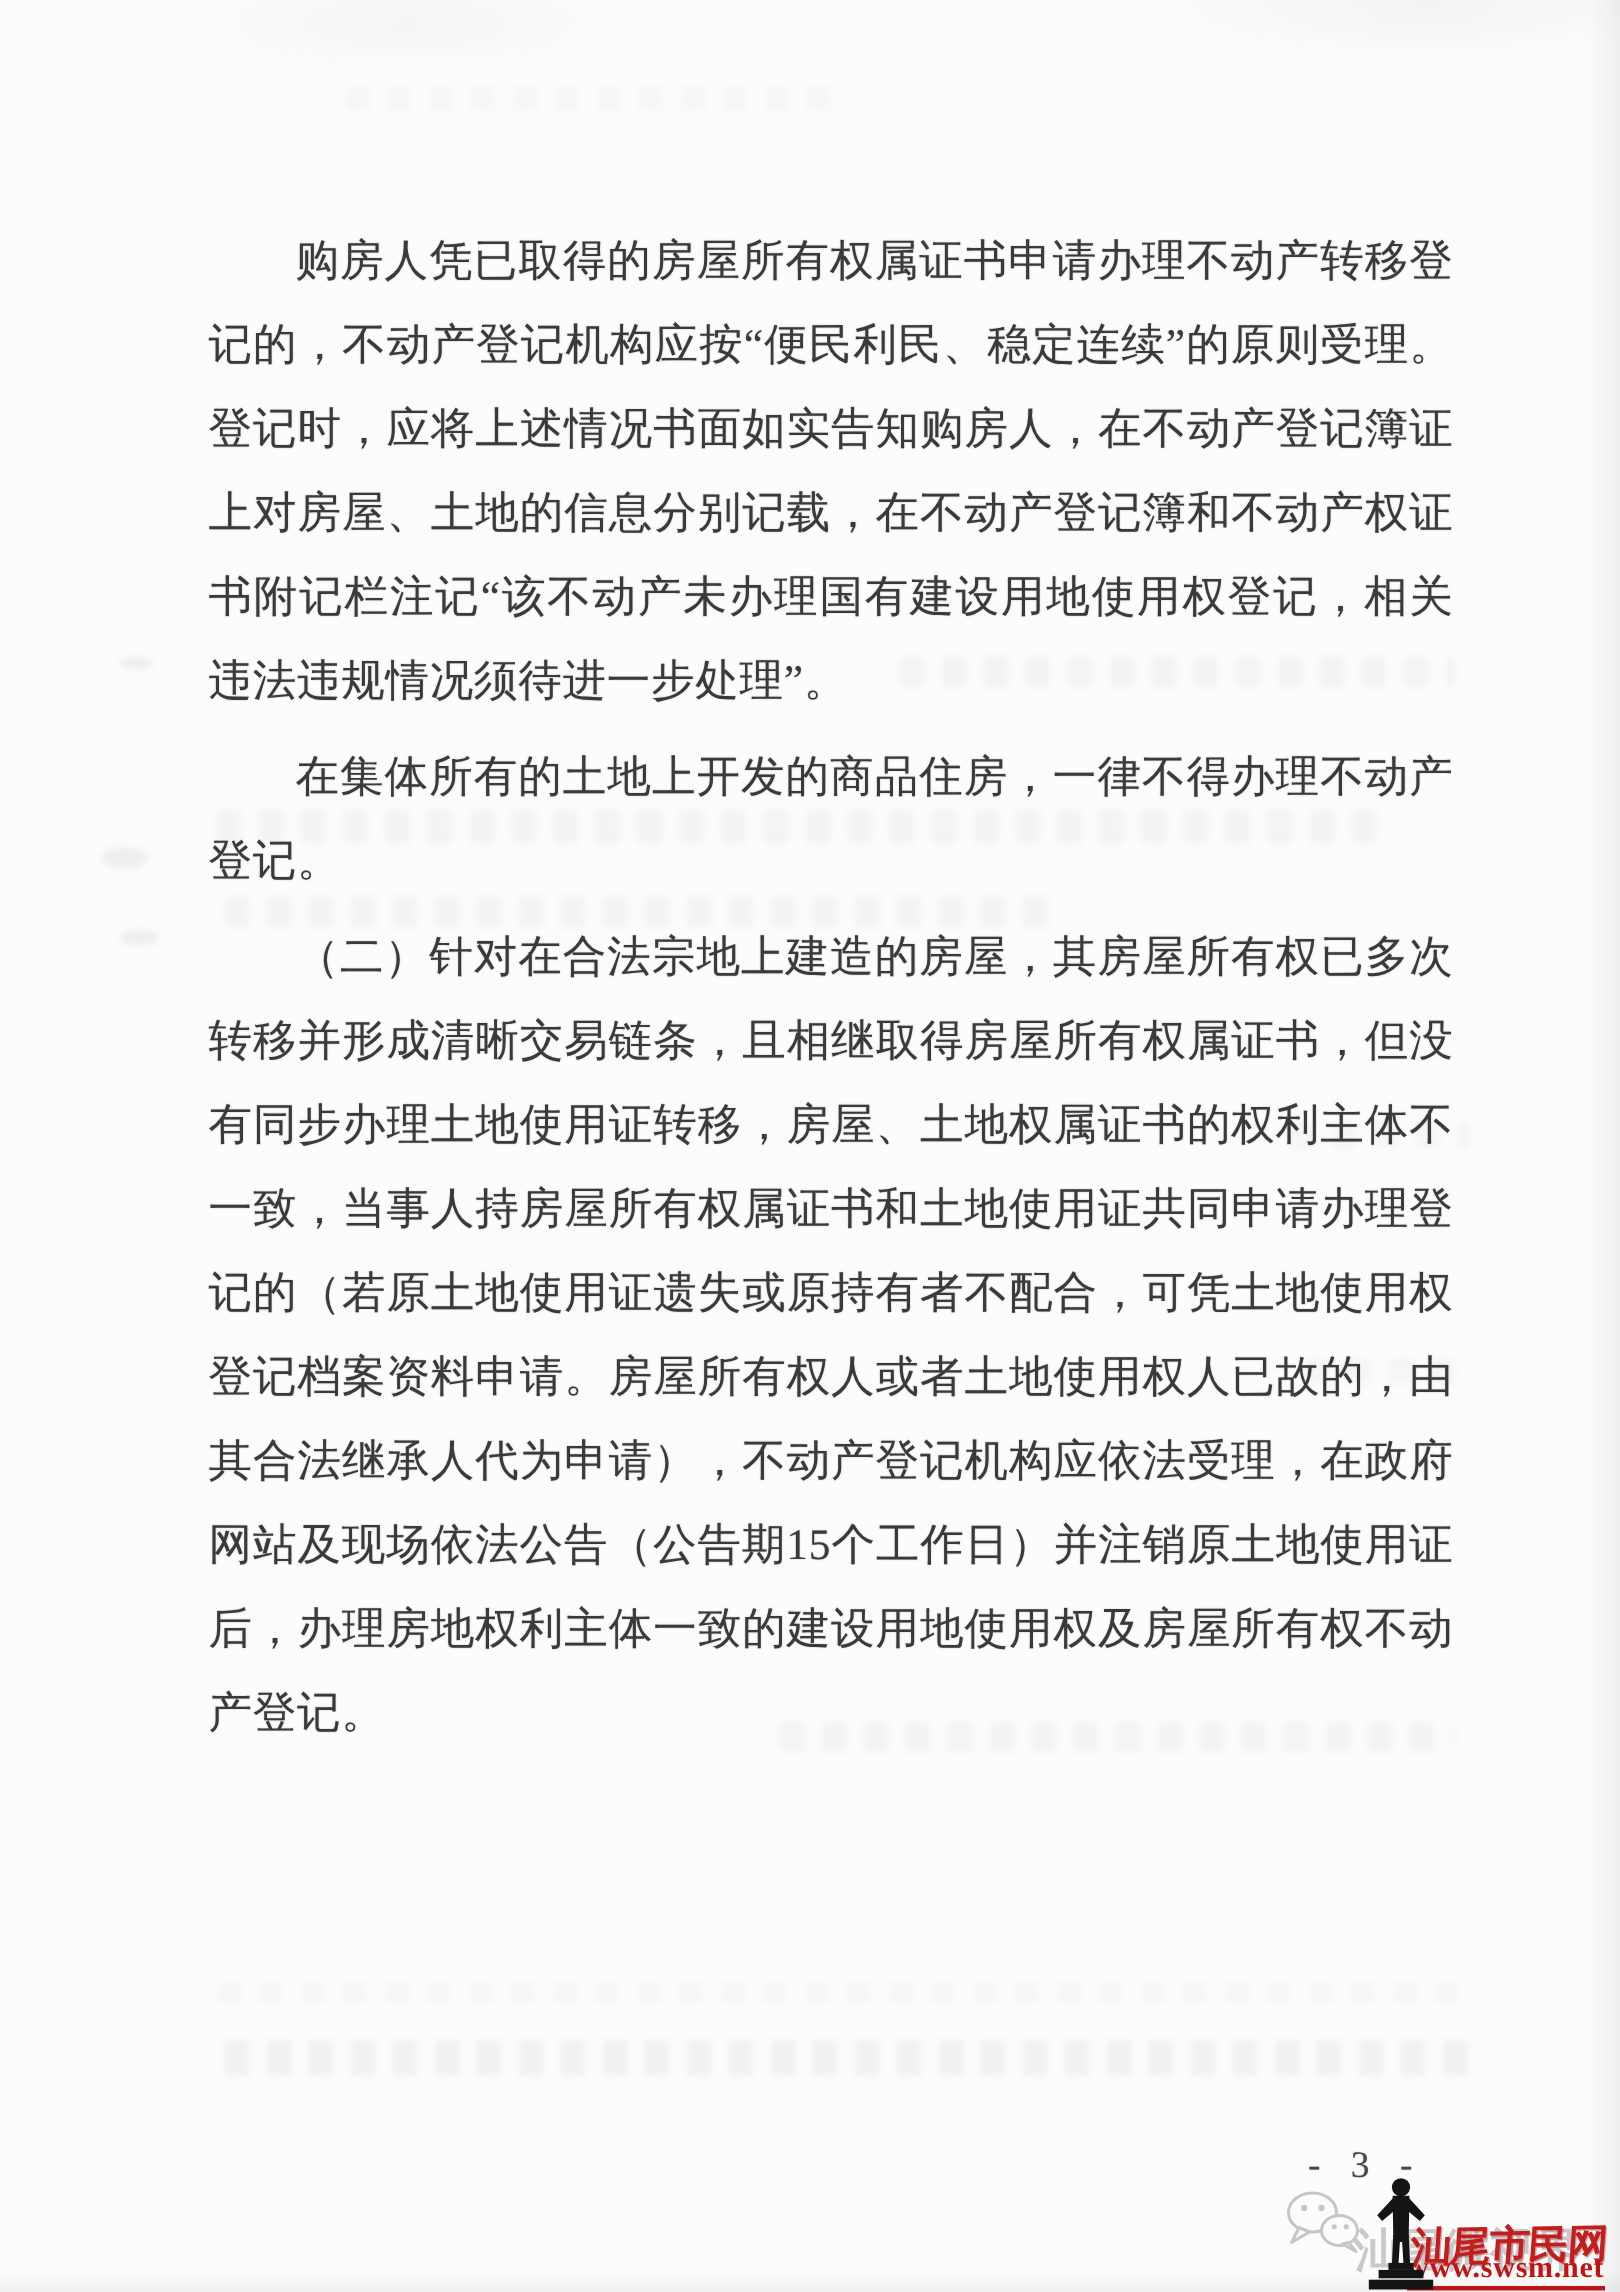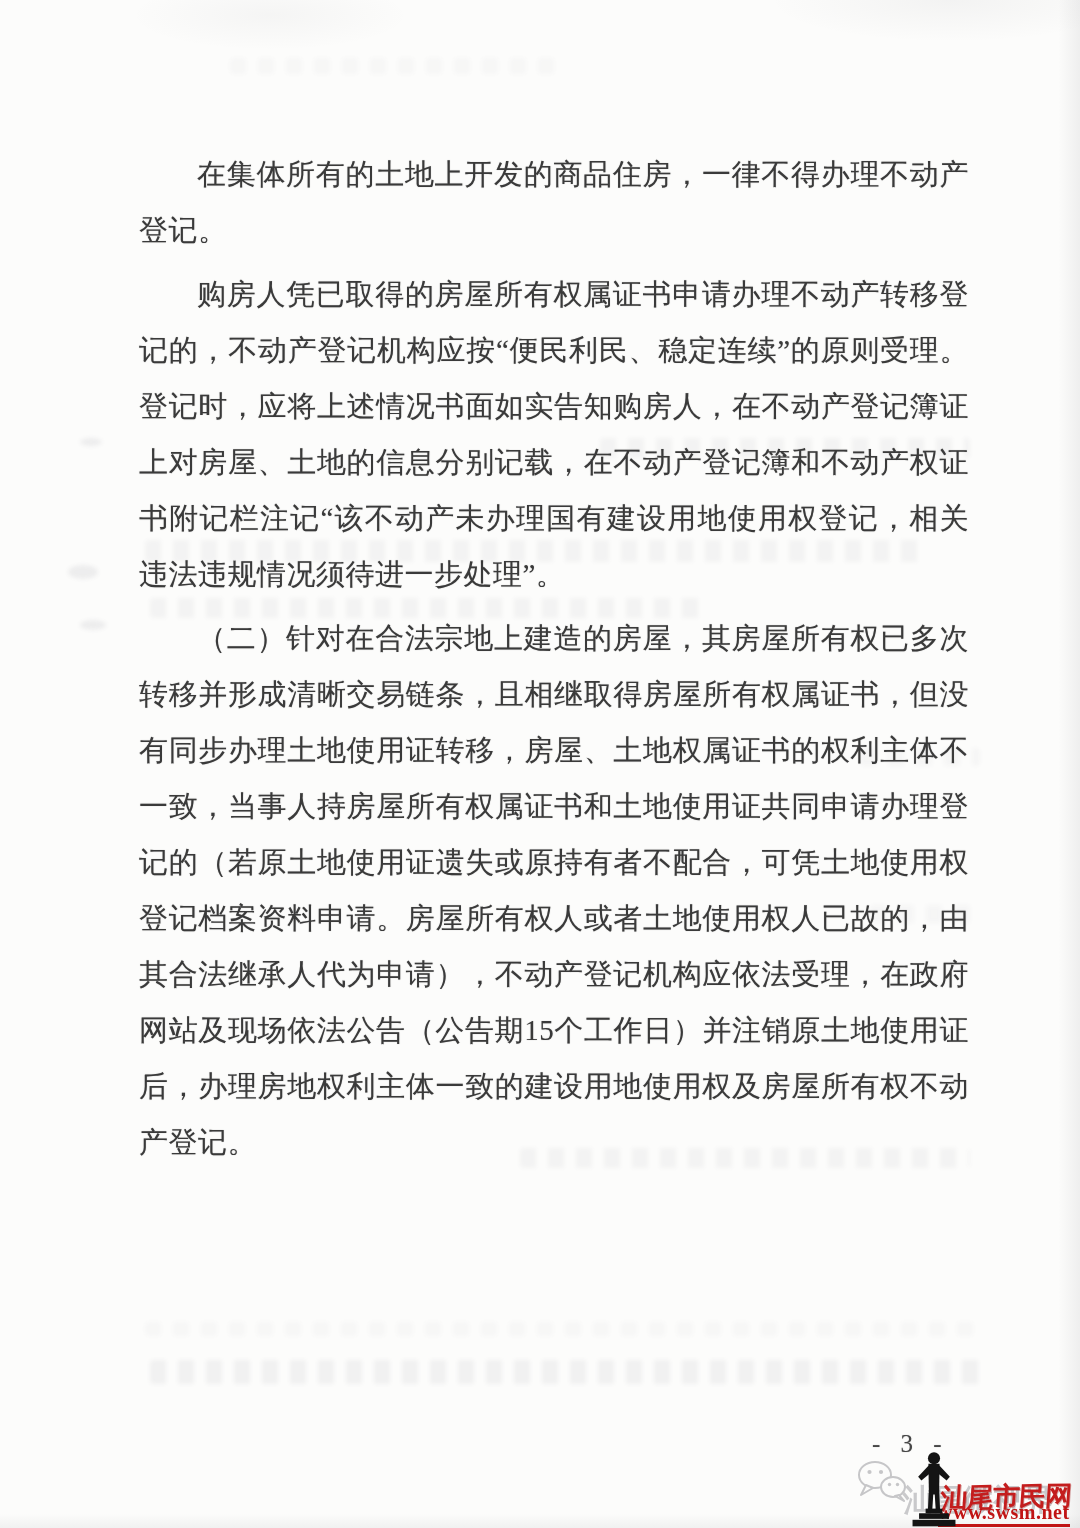--- a/index.html
+++ b/index.html
@@ -134,22 +134,22 @@
   <div class="ghost" style="left:870px; top:905px; width:110px; height:18px; opacity:0.07;"></div>
   <div class="ghost" style="left:520px; top:1148px; width:450px; height:20px;"></div>
   <div class="ghost" style="left:145px; top:1322px; width:835px; height:14px; opacity:0.06;"></div>
   <div class="ghost" style="left:150px; top:1360px; width:830px; height:24px; opacity:0.13;"></div>
 
   <div class="smudge" style="left:80px; top:438px; width:22px; height:8px;"></div>
   <div class="smudge" style="left:68px; top:565px; width:30px; height:14px;"></div>
   <div class="smudge" style="left:80px; top:620px; width:26px; height:10px;"></div>
 
   <main class="text-block">
+    <p class="para">购房人凭已取得的房屋所有权属证书申请办理不动产转移登记的，不动产登记机构应按“便民利民、稳定连续”的原则受理。登记时，应将上述情况书面如实告知购房人，在不动产登记簿证上对房屋、土地的信息分别记载，在不动产登记簿和不动产权证书附记栏注记“该不动产未办理国有建设用地使用权登记，相关违法违规情况须待进一步处理”。</p>
     <p class="para">在集体所有的土地上开发的商品住房，一律不得办理不动产登记。</p>
-    <p class="para">购房人凭已取得的房屋所有权属证书申请办理不动产转移登记的，不动产登记机构应按“便民利民、稳定连续”的原则受理。登记时，应将上述情况书面如实告知购房人，在不动产登记簿证上对房屋、土地的信息分别记载，在不动产登记簿和不动产权证书附记栏注记“该不动产未办理国有建设用地使用权登记，相关违法违规情况须待进一步处理”。</p>
     <p class="para">（二）针对在合法宗地上建造的房屋，其房屋所有权已多次转移并形成清晰交易链条，且相继取得房屋所有权属证书，但没有同步办理土地使用证转移，房屋、土地权属证书的权利主体不一致，当事人持房屋所有权属证书和土地使用证共同申请办理登记的（若原土地使用证遗失或原持有者不配合，可凭土地使用权登记档案资料申请。房屋所有权人或者土地使用权人已故的，由其合法继承人代为申请），不动产登记机构应依法受理，在政府网站及现场依法公告（公告期15个工作日）并注销原土地使用证后，办理房地权利主体一致的建设用地使用权及房屋所有权不动产登记。</p>
   </main>
 
   <div class="page-number">- 3 -</div>
 
   <svg class="wechat-icon" width="52" height="42" viewBox="0 0 52 42">
     <g fill="#fcfcfb" stroke="#c6c6c8" stroke-width="2">
       <ellipse cx="19" cy="15" rx="16" ry="13"></ellipse>
       <path d="M10 25 L5 35 L17 28 Z" stroke-linejoin="round"></path>
       <ellipse cx="37" cy="27" rx="12" ry="10"></ellipse>

